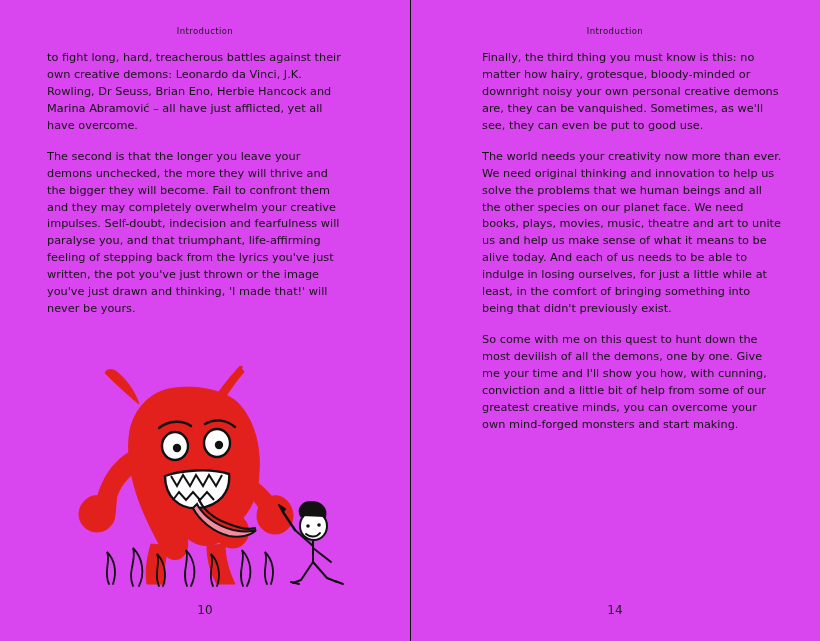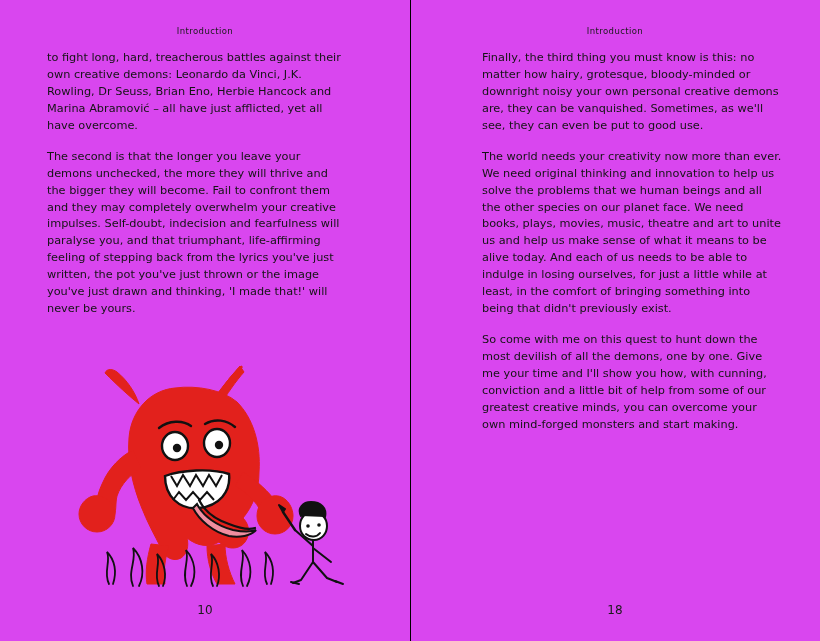--- a/index.html
+++ b/index.html
@@ -188,16 +188,16 @@
 
   <div class="page page-right">
     <div class="running-head">Introduction</div>
 
     <div class="body-col">
       <p>Finally, the third thing you must know is this: no matter how hairy, grotesque, bloody-minded or downright noisy your own personal creative demons are, they can be vanquished. Sometimes, as we'll see, they can even be put to good use.</p>
       <p>The world needs your creativity now more than ever. We need original thinking and innovation to help us solve the problems that we human beings and all the other species on our planet face. We need books, plays, movies, music, theatre and art to unite us and help us make sense of what it means to be alive today. And each of us needs to be able to indulge in losing ourselves, for just a little while at least, in the comfort of bringing something into being that didn't previously exist.</p>
       <p>So come with me on this quest to hunt down the most devilish of all the demons, one by one. Give me your time and I'll show you how, with cunning, conviction and a little bit of help from some of our greatest creative minds, you can overcome your own mind-forged monsters and start making.</p>
     </div>
 
-    <div class="folio">18</div>
+    <div class="folio">14</div>
   </div>
 
 </div>
 
 </body></html>

